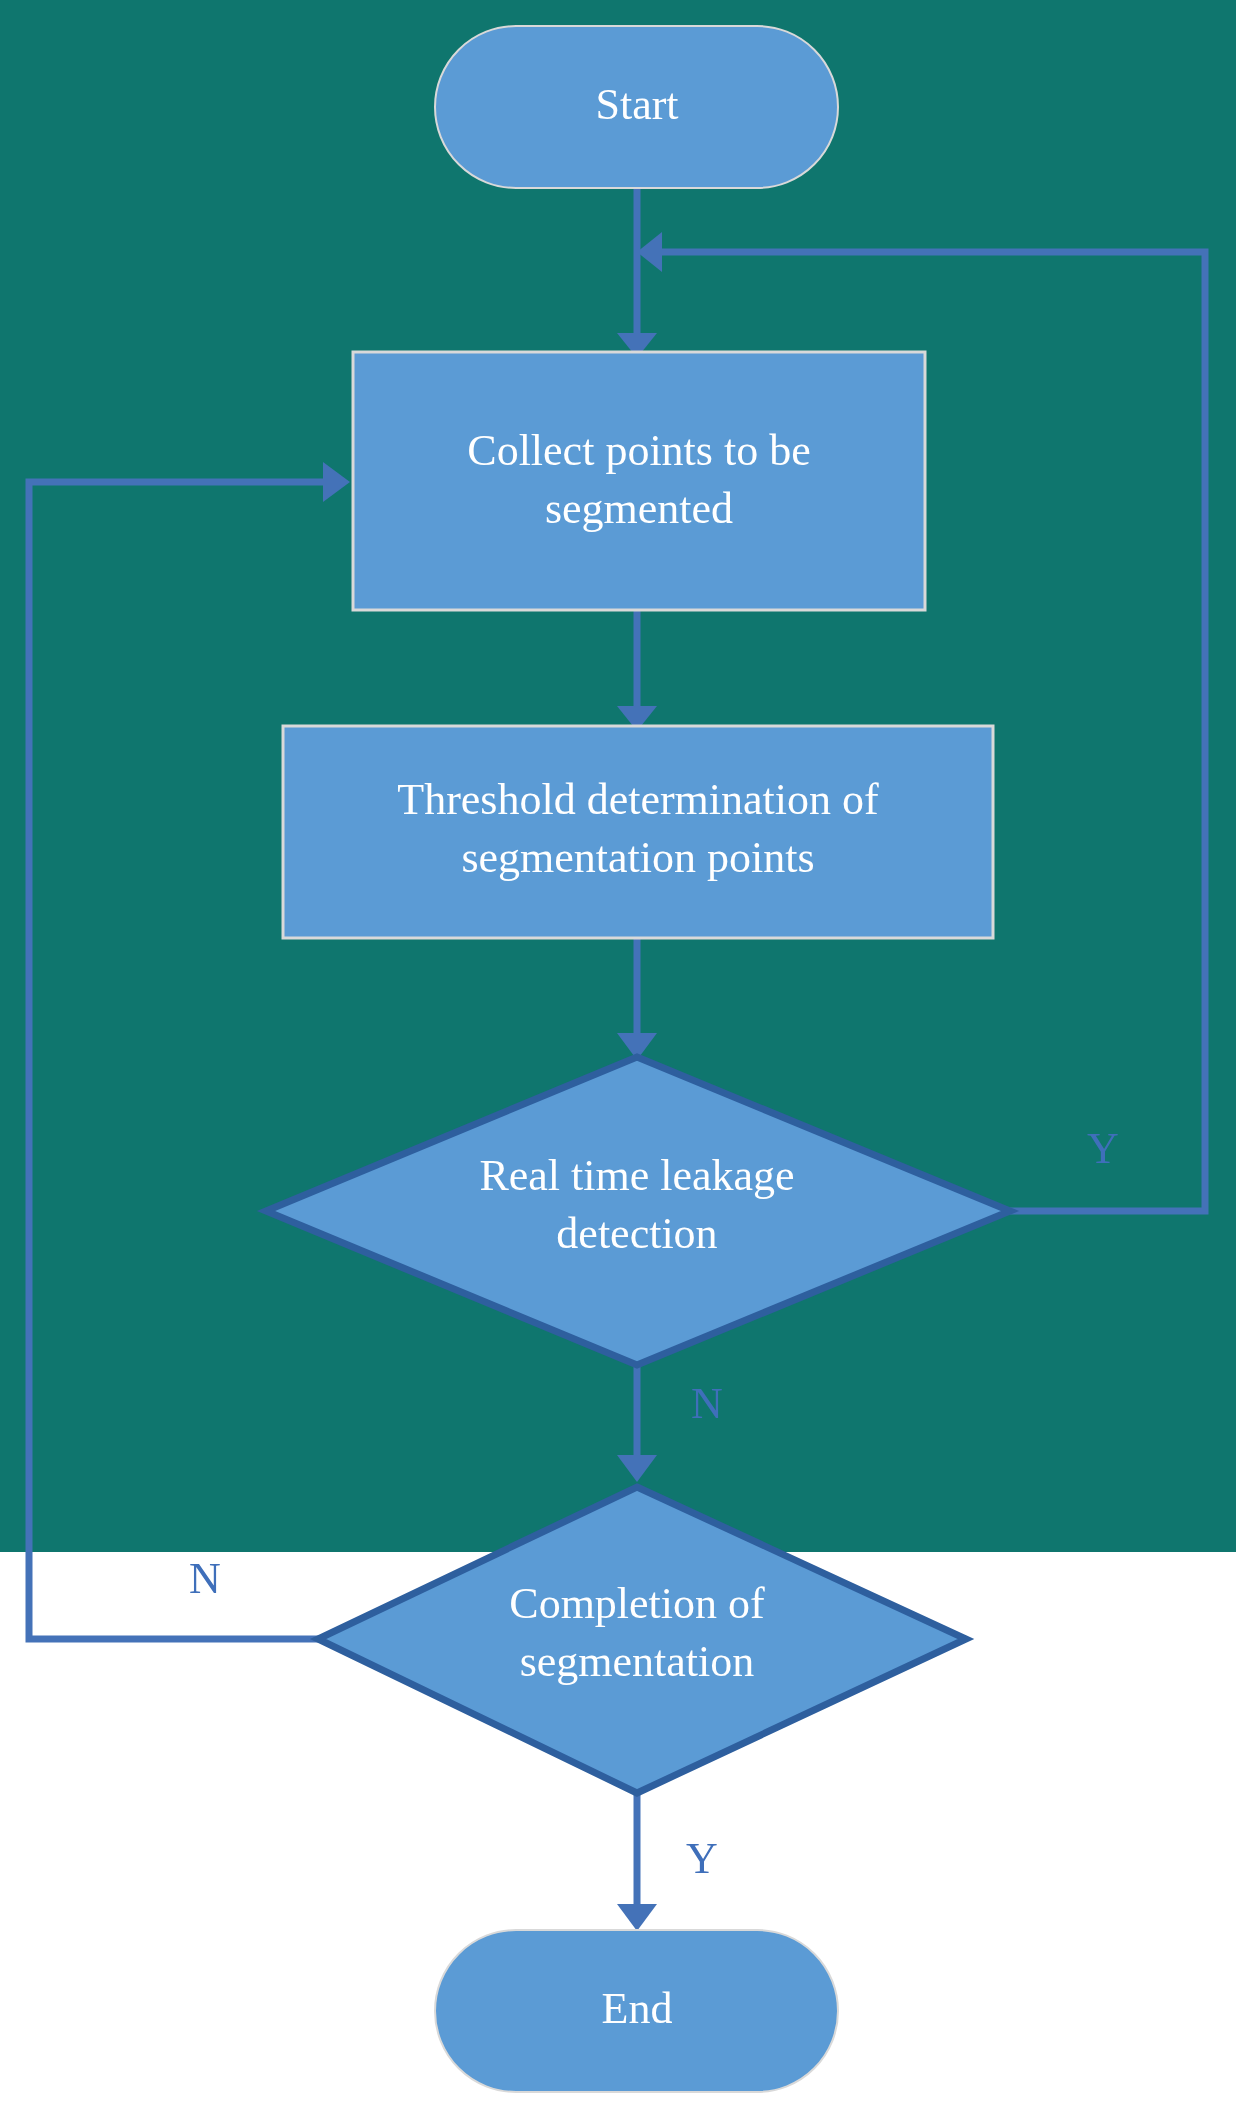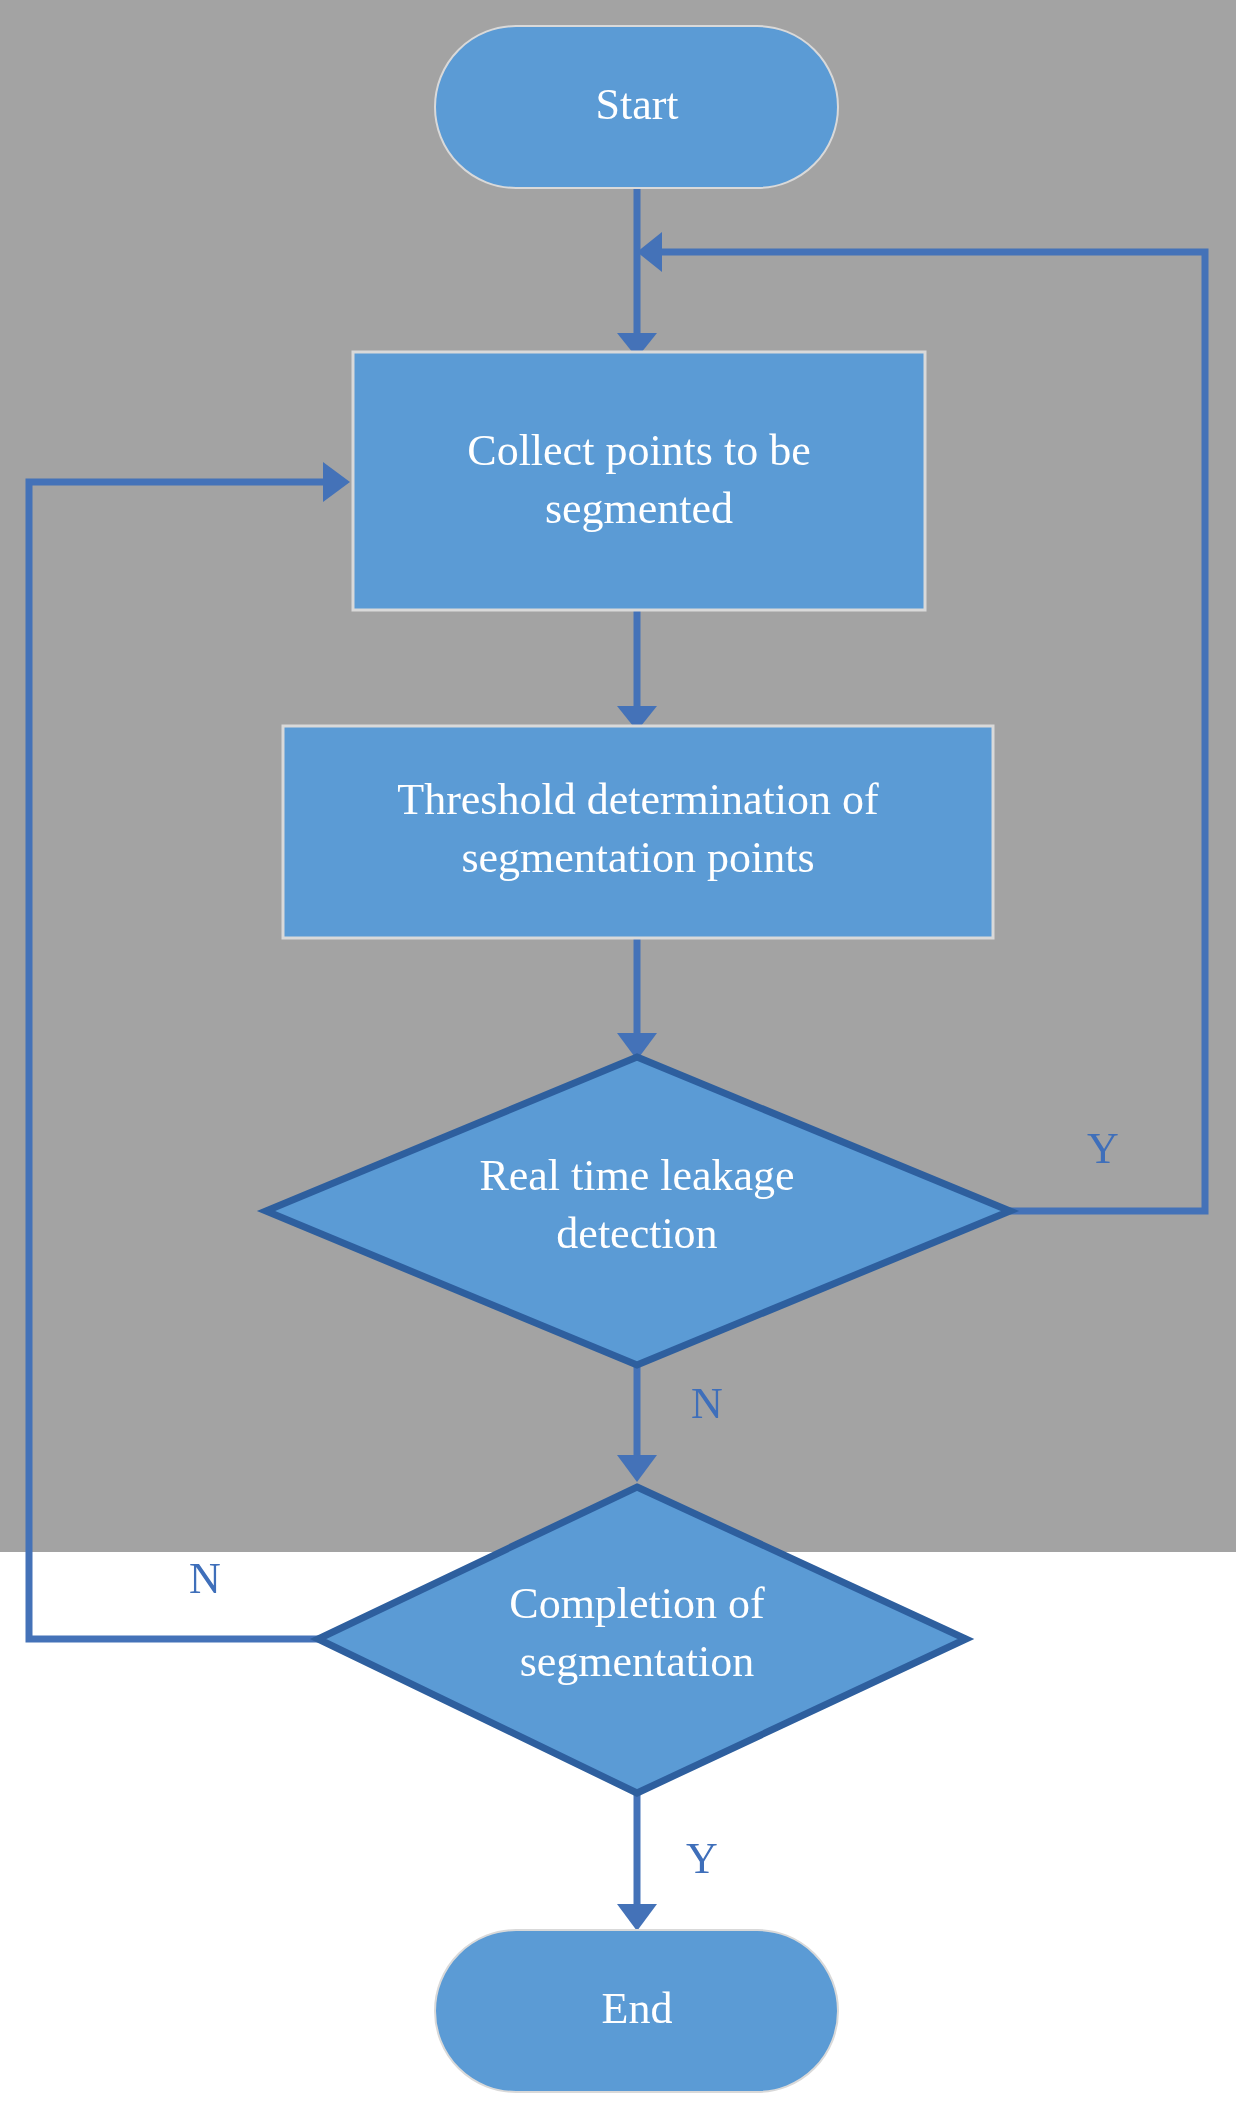--- a/index.html
+++ b/index.html
@@ -10,21 +10,21 @@
   body {
     width: 1236px;
     height: 2116px;
     font-family: "Liberation Serif", "DejaVu Serif", serif;
     overflow: hidden;
   }
   #flowchart-root {
     position: relative;
     width: 1236px;
     height: 1552px;
-    background: #a3a3a3;
+    background: #0f766e;
   }
   svg#flow-svg {
     position: absolute;
     top: 0;
     left: 0;
     width: 1236px;
     height: 2116px;
   }
   .node-label {
     fill: #ffffff;

